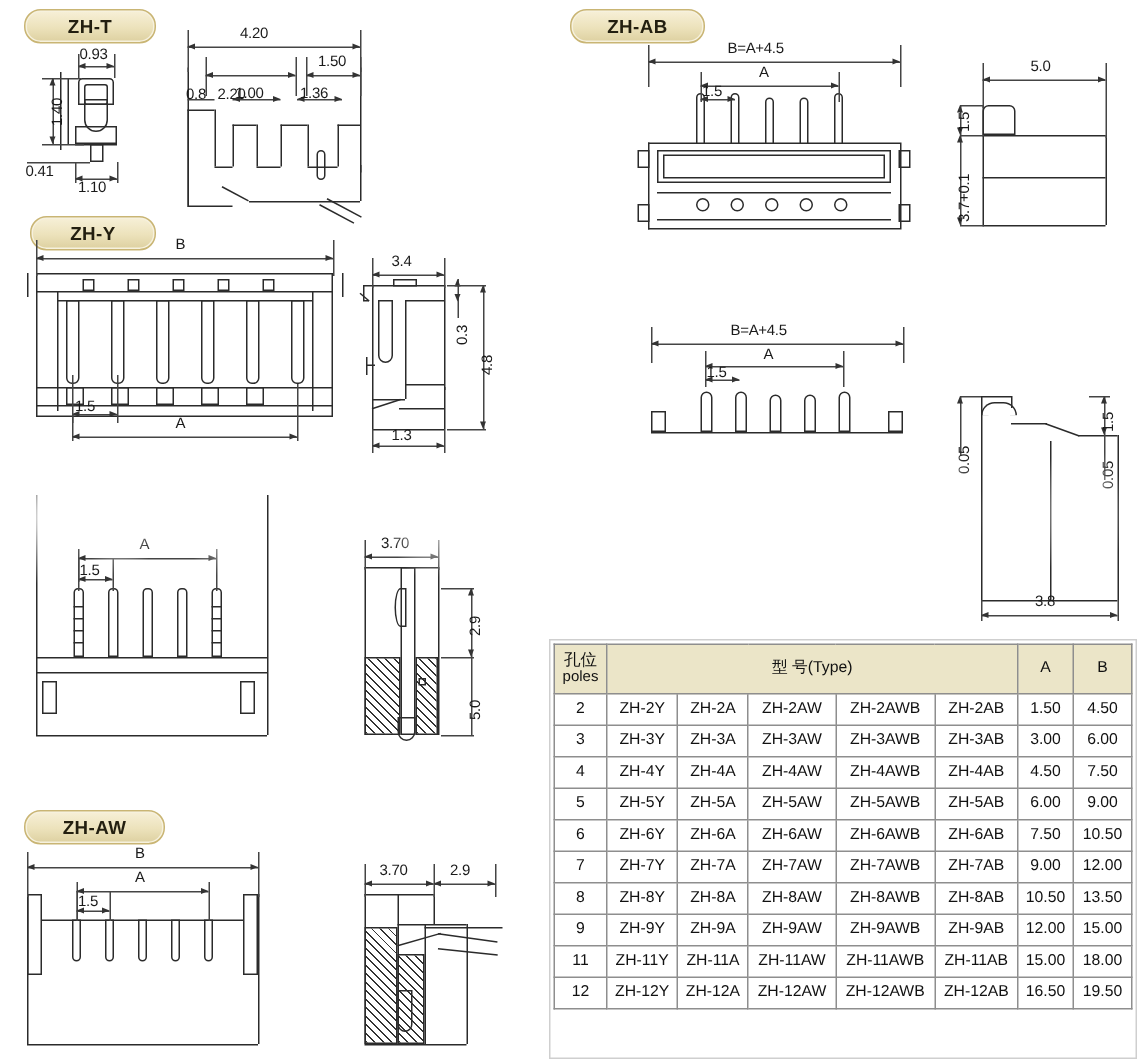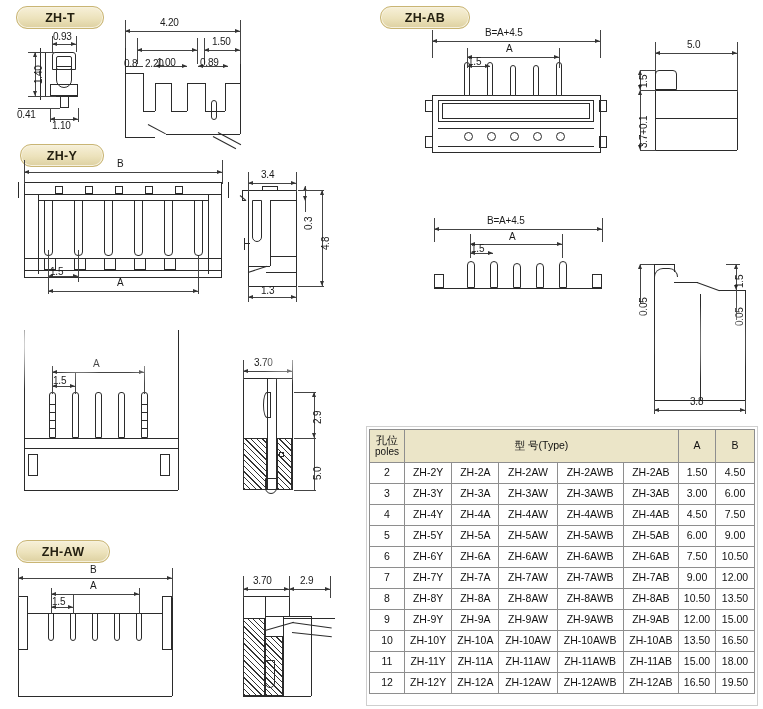--- a/index.html
+++ b/index.html
@@ -185,21 +185,21 @@
 
     <div class="exth" style="left:125px;top:66px;width:18px;"></div>
     <div class="dim" style="left:124px;top:58px;">0.8</div>
     <div class="exth" style="left:155px;top:66px;width:32px;"></div>
     <div class="arrowL" style="left:155px;top:63.5px;"></div>
     <div class="arrowR" style="left:182px;top:63.5px;"></div>
     <div class="dim" style="left:157px;top:57px;">1.00</div>
     <div class="exth" style="left:198px;top:66px;width:30px;"></div>
     <div class="arrowL" style="left:198px;top:63.5px;"></div>
     <div class="arrowR" style="left:223px;top:63.5px;"></div>
-    <div class="dim" style="left:200px;top:57px;">0.89</div>
+    <div class="dim" style="left:200px;top:57px;">1.36</div>
   </div>
 
   <div class="badge" style="left:20px;top:144px;width:82px;">
     <span>ZH-Y</span>
   </div>
 
   <div class="dwg">
 
     <div class="box" style="left:24px;top:182px;width:198px;height:96px;"></div>
     <div class="ln hl" style="left:24px;top:194px;width:198px;"></div>
@@ -676,30 +676,20 @@
             <td class="num">9</td>
             <td>ZH-9Y</td>
             <td>ZH-9A</td>
             <td>ZH-9AW</td>
             <td>ZH-9AWB</td>
             <td>ZH-9AB</td>
             <td class="colA">12.00</td>
             <td class="colB">15.00</td>
           </tr>
           <tr>
-            <td class="num">10</td>
-            <td>ZH-10Y</td>
-            <td>ZH-10A</td>
-            <td>ZH-10AW</td>
-            <td>ZH-10AWB</td>
-            <td>ZH-10AB</td>
-            <td class="colA">13.50</td>
-            <td class="colB">16.50</td>
-          </tr>
-          <tr>
             <td class="num">11</td>
             <td>ZH-11Y</td>
             <td>ZH-11A</td>
             <td>ZH-11AW</td>
             <td>ZH-11AWB</td>
             <td>ZH-11AB</td>
             <td class="colA">15.00</td>
             <td class="colB">18.00</td>
           </tr>
           <tr>

